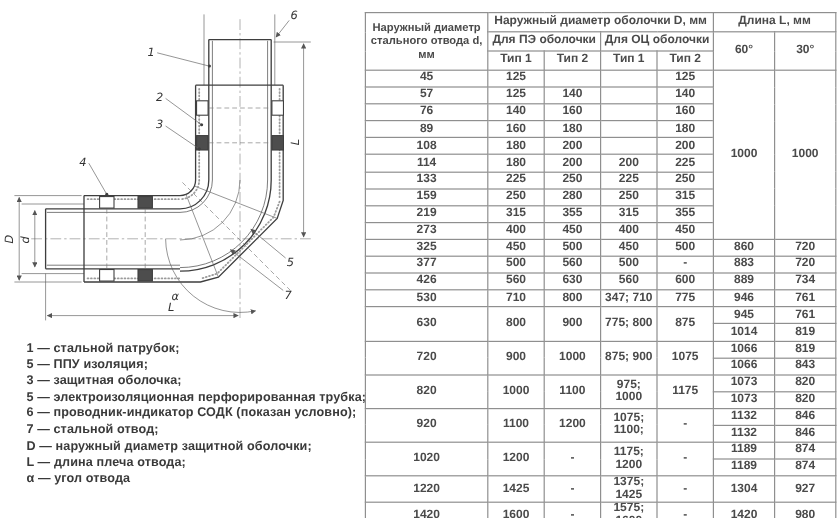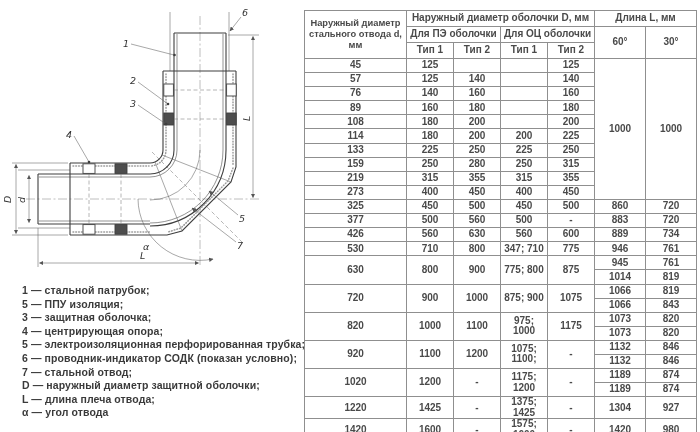--- a/index.html
+++ b/index.html
@@ -158,21 +158,20 @@
     <text class="dtx" x="239" y="222">5</text>
     <line class="tn" x1="236" y1="242" x2="192" y2="208" marker-end="url(#ar)"></line>
     <text class="dtx" x="237" y="249">7</text>
   </g>
 </svg>
 
 <div id="legend">
     <div class="legend-line">1 — стальной патрубок;</div>
     <div class="legend-line">5 — ППУ изоляция;</div>
     <div class="legend-line">3 — защитная оболочка;</div>
-    <div class="legend-line">4 — центрирующая опора;</div>
     <div class="legend-line">5 — электроизоляционная перфорированная трубка;</div>
     <div class="legend-line">6 — проводник-индикатор СОДК (показан условно);</div>
     <div class="legend-line">7 — стальной отвод;</div>
     <div class="legend-line">D — наружный диаметр защитной оболочки;</div>
     <div class="legend-line">L — длина плеча отвода;</div>
     <div class="legend-line">α — угол отвода</div>
   </div>
 
 <div id="table-wrap">
   <table id="spec-table">

